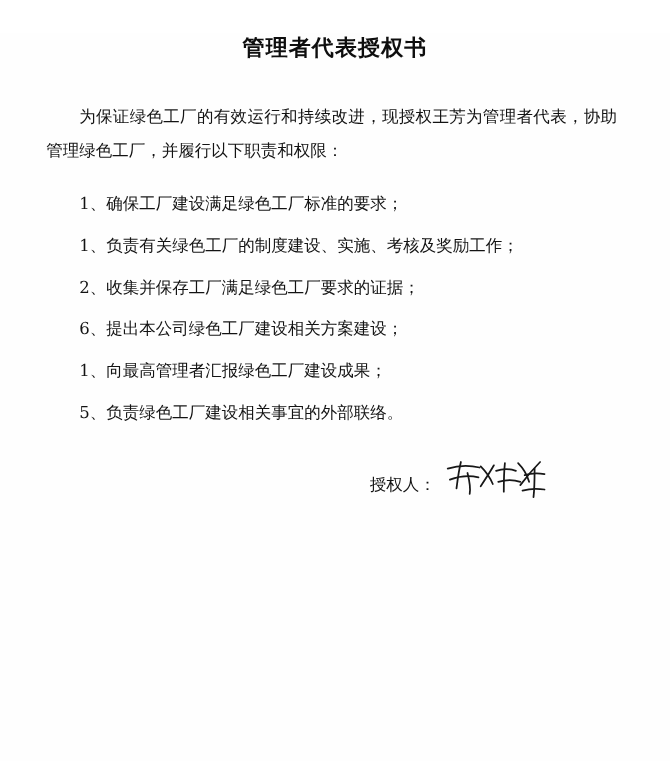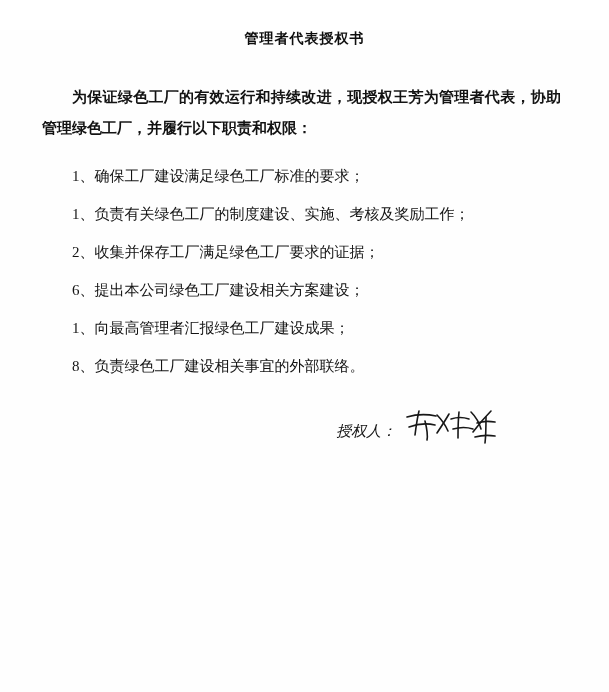--- a/index.html
+++ b/index.html
@@ -17,45 +17,43 @@
   }
   .page {
     position: relative;
     width: 609px;
     height: 692px;
     background: #fefefe;
     box-sizing: border-box;
   }
   .doc-title {
     text-align: center;
-    font-size: 14px;
+    font-size: 20px;
     font-weight: bold;
     letter-spacing: 1px;
     margin-top: 30px;
     margin-bottom: 0;
     color: #0e0e0e;
     font-family: "DejaVu Serif", "Liberation Serif", serif;
   }
   .body-block {
     margin-top: 34px;
     padding-left: 42px;
     padding-right: 48px;
   }
   .para {
     font-size: 15px;
     line-height: 31px;
     text-indent: 2em;
     text-align: justify;
     color: #131313;
     margin: 0;
-    font-weight: bold;
   }
   .items {
     margin-top: 13px;
-    font-family: Liberation Serif, serif;
   }
   .item {
     font-size: 15px;
     line-height: 38px;
     text-indent: 2em;
     color: #131313;
     margin: 0;
     white-space: nowrap;
   }
   .sign-block {
@@ -67,21 +65,20 @@
   .sign-line {
     font-size: 15px;
     line-height: 30px;
     color: #131313;
     position: relative;
     display: inline-block;
   }
   .sign-label {
     display: inline-block;
     vertical-align: middle;
-    font-style: italic;
   }
   .signature {
     display: inline-block;
     vertical-align: middle;
     width: 96px;
     height: 40px;
     position: relative;
     margin-left: 2px;
     top: -4px;
   }
@@ -108,21 +105,21 @@
   <div class="body-block">
 
     <p class="para">为保证绿色工厂的有效运行和持续改进，现授权王芳为管理者代表，协助管理绿色工厂，并履行以下职责和权限：</p>
 
     <div class="items">
       <p class="item">1、确保工厂建设满足绿色工厂标准的要求；</p>
       <p class="item">1、负责有关绿色工厂的制度建设、实施、考核及奖励工作；</p>
       <p class="item">2、收集并保存工厂满足绿色工厂要求的证据；</p>
       <p class="item">6、提出本公司绿色工厂建设相关方案建设；</p>
       <p class="item">1、向最高管理者汇报绿色工厂建设成果；</p>
-      <p class="item">8、负责绿色工厂建设相关事宜的外部联络。</p>
+      <p class="item">5、负责绿色工厂建设相关事宜的外部联络。</p>
     </div>
 
     <div class="sign-block">
       <div class="sign-line">
         <span class="sign-label">授权人：</span>
         <span class="signature">
           <svg width="96" height="40" viewBox="0 0 96 40" xmlns="http://www.w3.org/2000/svg">
             <g fill="none" stroke="#171717" stroke-width="1.6" stroke-linecap="round" stroke-linejoin="round">
               <path d="M4 10 C14 7, 24 7, 33 9"></path>
               <path d="M16 4 C14 12, 13 20, 12 28"></path>

